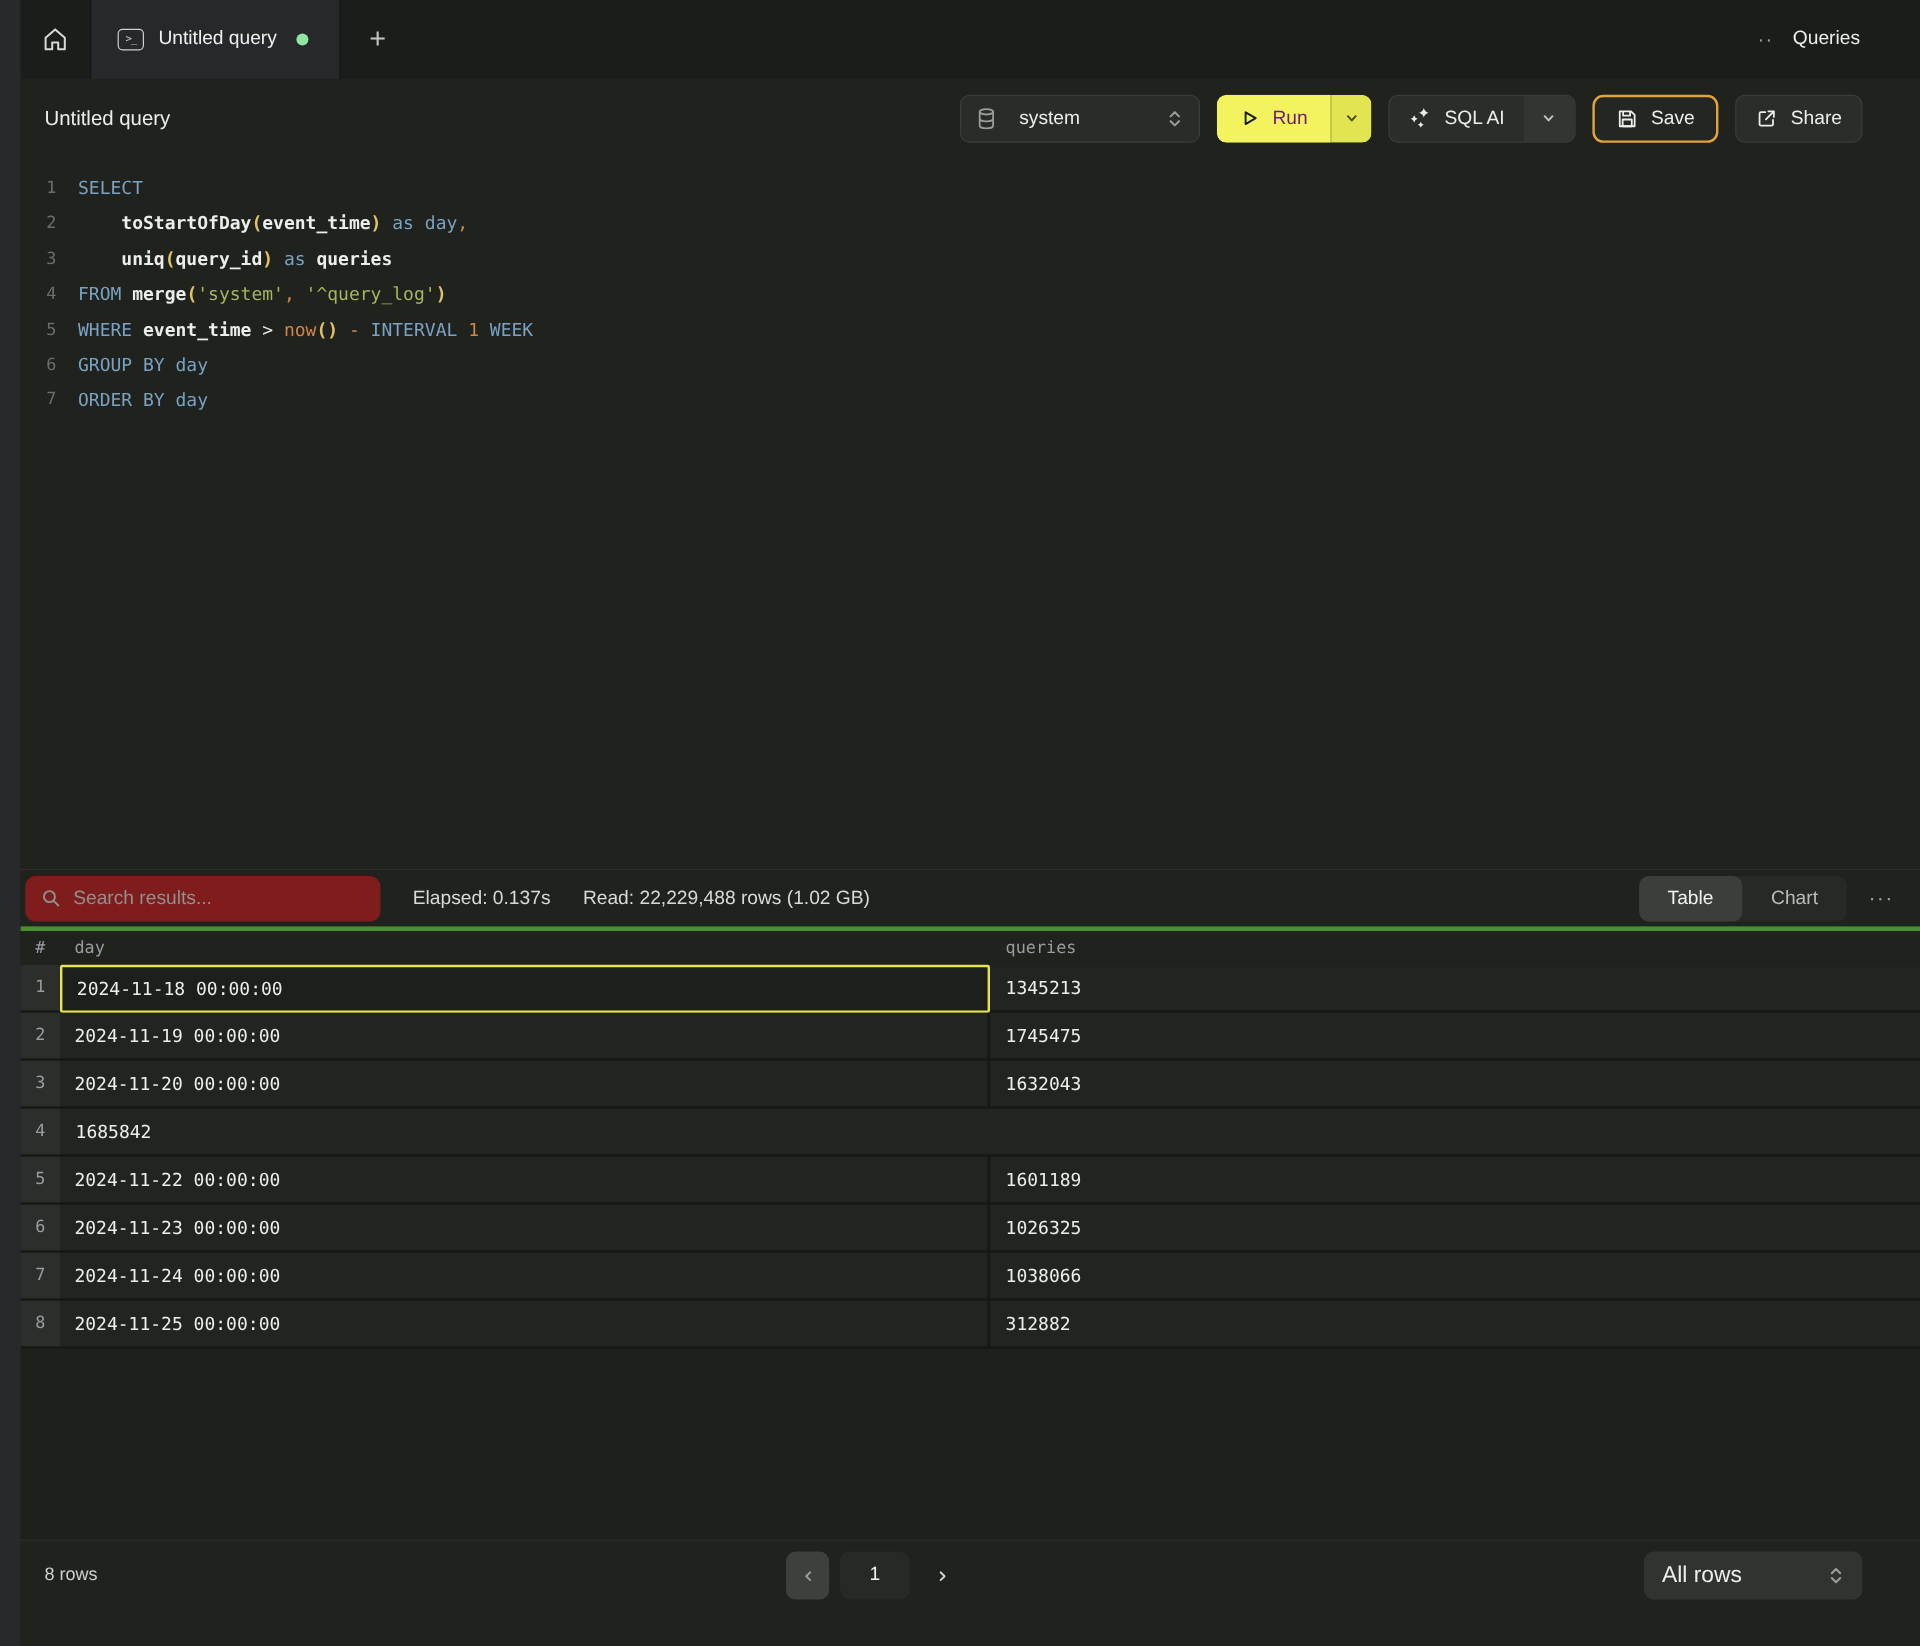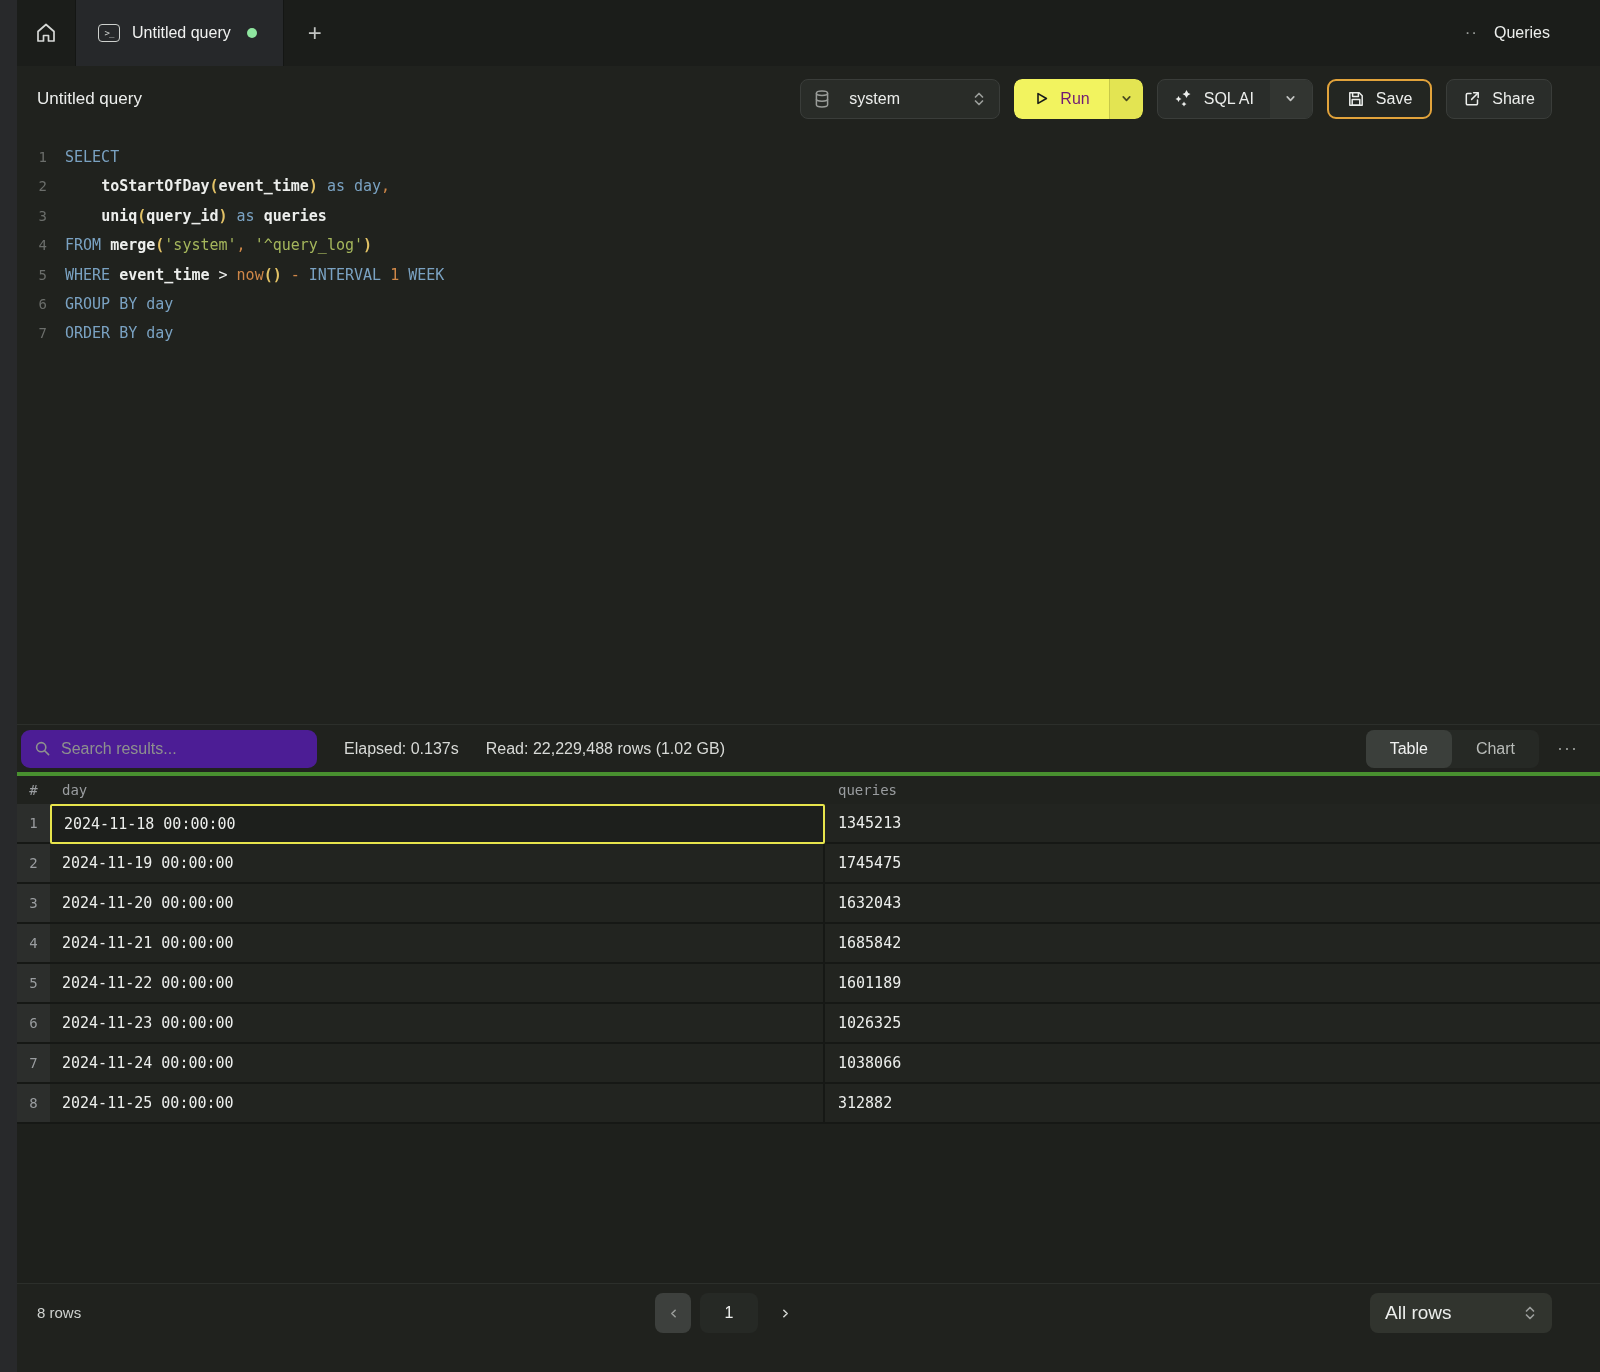--- a/index.html
+++ b/index.html
@@ -71,21 +71,21 @@
   .tk-kw { color:#7aa2c2; }
   .tk-fn { color:#eceeec; font-weight:bold; }
   .tk-pr { color:#e2c266; font-weight:bold; }
   .tk-st { color:#a5b75c; }
   .tk-or { color:#cf8748; }
   .tk-pl { color:#eceeec; }
 
   
   .results-bar { height:48px; border-top:1px solid #2c2f2b; background:#20221e;
     display:flex; align-items:center; padding:0 20px 0 4px; flex-shrink:0; }
-  .search-box { width:296px; height:38px; background:#4c1d95; border-radius:9px;
+  .search-box { width:296px; height:38px; background:#7f1d1d; border-radius:9px;
     display:flex; align-items:center; gap:10px; padding:0 13px; color:#8e918e; }
   .search-box input { background:transparent; border:none; outline:none; color:#d5d7d5;
     font-size:16px; font-family:"Liberation Sans", sans-serif; width:100%; }
   .search-box input::placeholder { color:#8e918e; }
   .stat { font-size:16px; color:#d8dad7; margin-left:27px; }
   .view-toggle { margin-left:auto; background:#262925; border-radius:8px; display:flex;
     align-items:center; height:38px; }
   .seg { padding:0 24px; height:38px; display:flex; align-items:center; font-size:16px;
     color:#b9bcb9; cursor:pointer; border-radius:8px; }
   .seg.active { background:#3b3f3b; color:#f0f1f0; }
@@ -308,21 +308,20 @@
           <div class="cell col-day">2024-11-19 00:00:00</div>
           <div class="cell col-queries">1745475</div>
         </div>
         <div class="grid-row">
           <div class="cell col-num">3</div>
           <div class="cell col-day">2024-11-20 00:00:00</div>
           <div class="cell col-queries">1632043</div>
         </div>
         <div class="grid-row">
           <div class="cell col-num">4</div>
-          <div class="cell col-day">2024-11-21 00:00:00</div>
           <div class="cell col-queries">1685842</div>
         </div>
         <div class="grid-row">
           <div class="cell col-num">5</div>
           <div class="cell col-day">2024-11-22 00:00:00</div>
           <div class="cell col-queries">1601189</div>
         </div>
         <div class="grid-row">
           <div class="cell col-num">6</div>
           <div class="cell col-day">2024-11-23 00:00:00</div>

